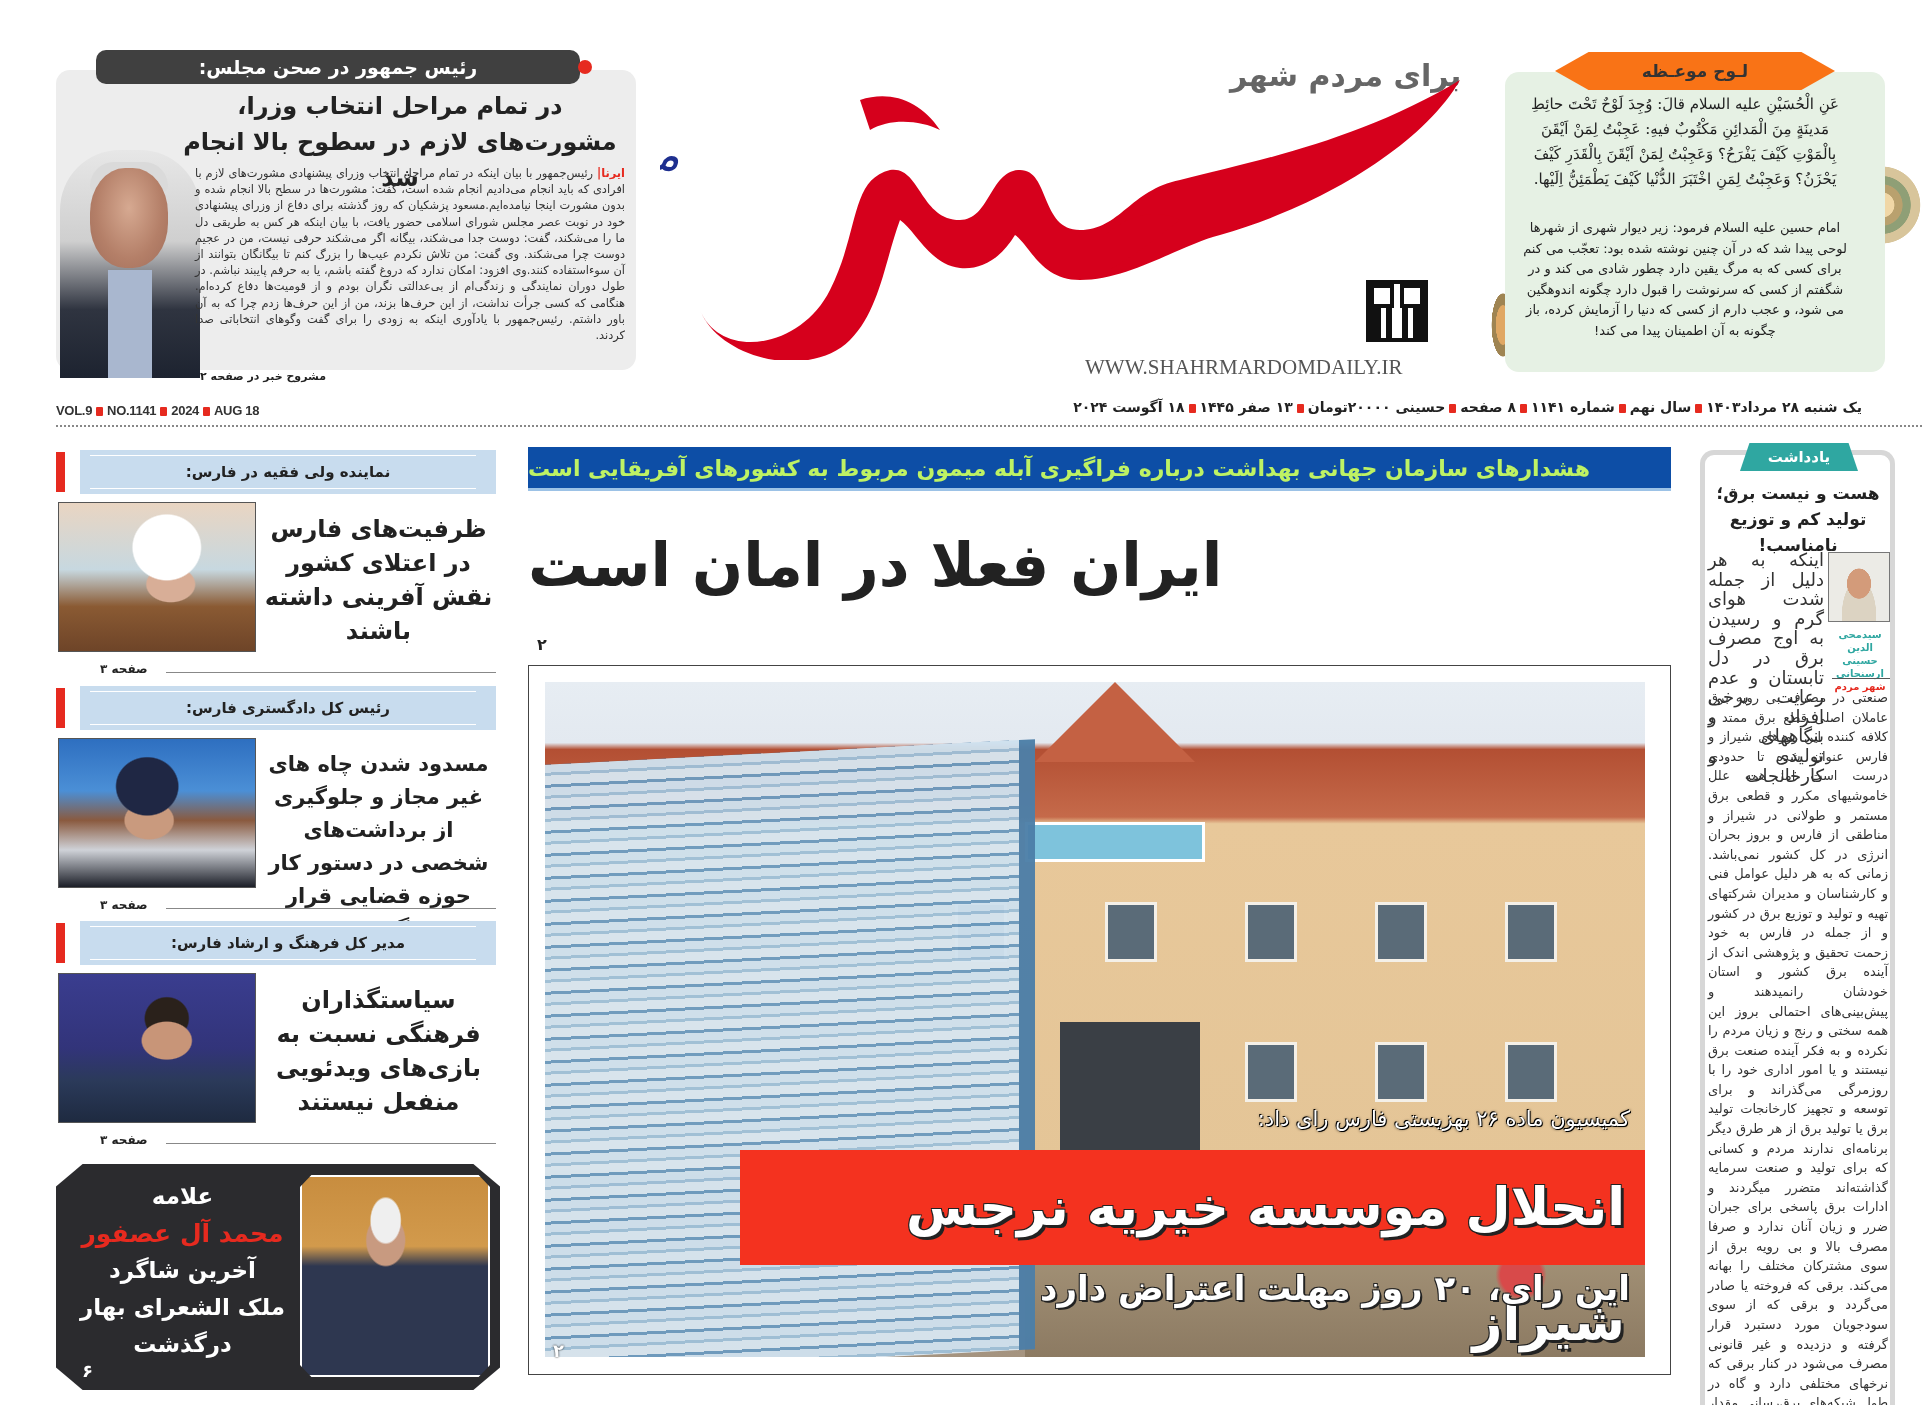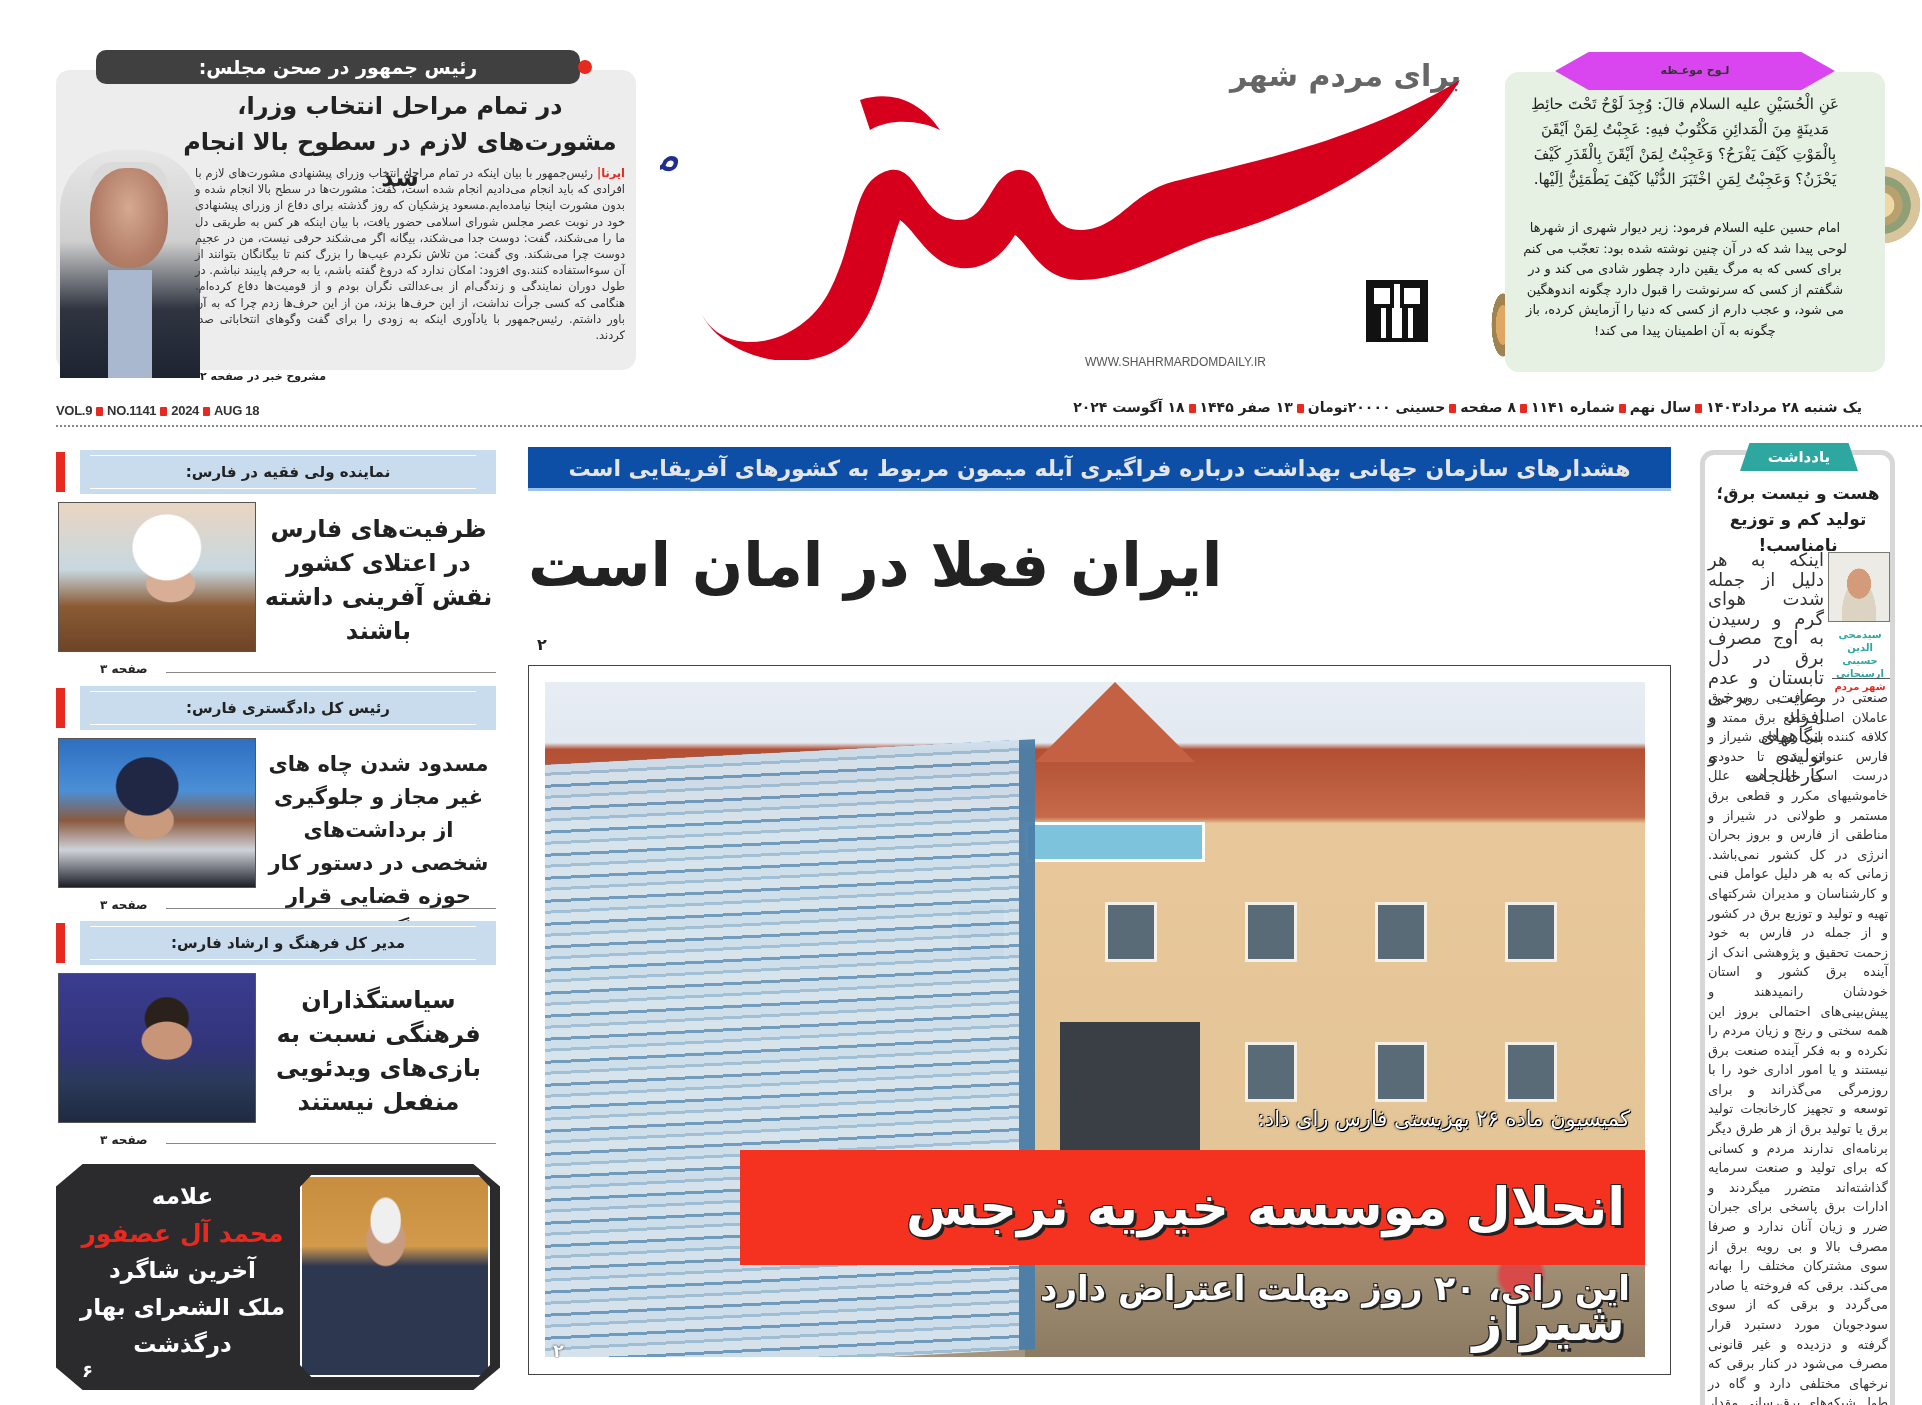--- a/index.html
+++ b/index.html
@@ -25,25 +25,25 @@
   .dateline-fa { right: 60px; top: 399px; font-size: 14px; font-weight: bold; color: #222; white-space: nowrap; }
   .dots-line { left: 56px; top: 425px; width: 1866px; border-top: 2px dotted #888; }
   .tagline { left: 1230px; top: 58px; font-size: 30px; font-weight: bold; color: #666; }
   .logo-svg { left: 660px; top: 60px; }
   .qr { left: 1366px; top: 280px; width: 62px; height: 62px; background:
       linear-gradient(90deg,#111 0 20%,transparent 20% 30%,#111 30% 40%,transparent 40% 60%,#111 60% 70%,transparent 70% 80%,#111 80% 100%),
       #fff; border: 4px solid #111; }
   .qr::before, .qr::after { content: ""; position: absolute; width: 16px; height: 16px; border: 4px solid #111; background: #fff; }
   .qr::before { left: 0; top: 0; }
   .qr::after { right: 0; top: 0; }
-  .url { left: 1085px; top: 355px; font-family: Liberation Sans, sans-serif; font-size: 12px; color: #555; direction: ltr; }
+  .url { left: 1085px; top: 355px; font-family: Liberation Serif, serif; font-size: 21px; color: #555; direction: ltr; }
 
   
   .moezeh-box { left: 1505px; top: 72px; width: 380px; height: 300px; background: #e6f1e4; border-radius: 14px; }
-  .moezeh-tag { left: 1555px; top: 52px; width: 280px; height: 38px; background: #d946ef; clip-path: polygon(12% 0,88% 0,100% 50%,88% 100%,12% 100%,0 50%); color: #333; font-weight: bold; font-size: 11px; text-align: center; line-height: 38px; }
+  .moezeh-tag { left: 1555px; top: 52px; width: 280px; height: 38px; background: #f97316; clip-path: polygon(12% 0,88% 0,100% 50%,88% 100%,12% 100%,0 50%); color: #333; font-weight: bold; font-size: 17px; text-align: center; line-height: 38px; }
   .moezeh-ar { left: 1520px; top: 92px; width: 330px; font-size: 15px; line-height: 25px; text-align: center; color: #222; font-family: "DejaVu Serif", serif; }
   .moezeh-fa { left: 1520px; top: 218px; width: 330px; font-size: 13px; line-height: 20.5px; text-align: center; color: #222; }
   .ornament-r { left: 1855px; top: 150px; width: 67px; height: 110px; background: radial-gradient(circle at 40% 50%, #f0d7a6 0 18%, #b9a16e 19% 30%, #8f9f76 31% 42%, #d8c59b 43% 56%, transparent 57%); }
   .ornament-l { left: 1483px; top: 270px; width: 40px; height: 100px; background: radial-gradient(ellipse at 50% 55%, #e0a763 0 25%, #9f8452 26% 40%, transparent 41%); }
 
   
   .sec { left: 56px; width: 440px; }
   .sec-bar { position: absolute; left: 0; width: 9px; height: 40px; background: #e62a1f; }
   .sec-kicker { position: absolute; left: 24px; width: 416px; height: 44px; background: #c8dcee; color: #222; font-weight: bold; font-size: 15px; text-align: center; line-height: 44px; }
   .sec-kicker::before, .sec-kicker::after { content: ""; position: absolute; left: 10px; right: 20px; border-top: 1.5px solid #fff; }
@@ -57,21 +57,21 @@
   .ph-cleric2 { background: radial-gradient(ellipse at 45% 32%, #1f2744 0 20%, transparent 21%), radial-gradient(ellipse at 46% 55%, #c99a7e 0 16%, transparent 17%), linear-gradient(180deg,#2e6fc0 0%, #4b8fd6 35%, #8a5a3f 55%, #cfd2d8 75%, #1c1f28 100%); }
   .ph-man { background: radial-gradient(ellipse at 55% 45%, #c89578 0 16%, transparent 17%), radial-gradient(ellipse at 55% 30%, #2a211b 0 14%, transparent 15%), linear-gradient(180deg,#3a3d8f 0%, #32347a 50%, #2b3a5a 72%, #1e2a40 100%); }
 
   .obit { left: 56px; top: 1164px; width: 444px; height: 226px; background: #2b2b2e; clip-path: polygon(6% 0,94% 0,100% 10%,100% 90%,94% 100%,6% 100%,0 90%,0 10%); }
   .obit-photo { left: 300px; top: 1175px; width: 190px; height: 202px; border: 2px solid #fff; background: radial-gradient(ellipse at 45% 22%, #efefef 0 10%, transparent 11%), radial-gradient(ellipse at 45% 32%, #c89a80 0 13%, transparent 14%), linear-gradient(180deg,#c88d3f 0%, #d29a4c 35%, #2e3750 45%, #2e3750 100%); clip-path: polygon(6% 0,94% 0,100% 6%,100% 94%,94% 100%,6% 100%,0 94%,0 6%); }
   .obit-text { left: 70px; top: 1178px; width: 225px; text-align: center; color: #fff; font-weight: bold; font-size: 23px; line-height: 37px; }
   .obit-text .red { color: #e62a1f; font-size: 25px; }
   .obit-page { left: 82px; top: 1360px; color: #fff; font-size: 18px; font-weight: bold; }
 
   
-  .blue-kicker { left: 528px; top: 447px; width: 1143px; height: 44px; background: #0d4ea6; color: #e5e5e5; font-weight: bold; font-size: 22px; text-align: center; line-height: 44px; border-bottom: 3px solid #9cc2e6; }
+  .blue-kicker { left: 528px; top: 447px; width: 1143px; height: 44px; background: #0d4ea6; color: #bef264; font-weight: bold; font-size: 22px; text-align: left; line-height: 44px; border-bottom: 3px solid #9cc2e6; }
   .headline { left: 528px; top: 505px; width: 1143px; text-align: left; font-size: 60px; font-weight: bold; color: #222; line-height: 120px; letter-spacing: -3px; font-family: "DejaVu Sans", sans-serif; }
   .hl-page { left: 537px; top: 635px; font-size: 16px; font-weight: bold; color: #222; }
   .frame { left: 528px; top: 665px; width: 1143px; height: 710px; border: 1.5px solid #444; }
   .photo-main { left: 545px; top: 682px; width: 1100px; height: 675px; overflow: hidden;
      background: linear-gradient(180deg,#e7edf3 0%, #e3e9f0 9%, #b34f33 10%, #c56a4a 20%, #e8c89a 21%, #e4c597 72%, #9a8a72 73%, #a59480 100%); }
   .photo-main .roof-peak { position: absolute; left: 490px; top: 0; width: 160px; height: 80px; background: #c46143; clip-path: polygon(50% 0,100% 100%,0 100%); }
   .photo-main .sign { position: absolute; left: 480px; top: 140px; width: 180px; height: 40px; background: #7ec3dc; border: 3px solid #fff; }
   .photo-main .door { position: absolute; left: 515px; top: 340px; width: 140px; height: 200px; background: #3a3f45; }
   .photo-main .win { position: absolute; width: 52px; height: 60px; background: #5a6b78; border: 3px solid #f4f0e8; }
   .photo-main .binders { position: absolute; left: 0; top: 70px; width: 490px; height: 610px;

